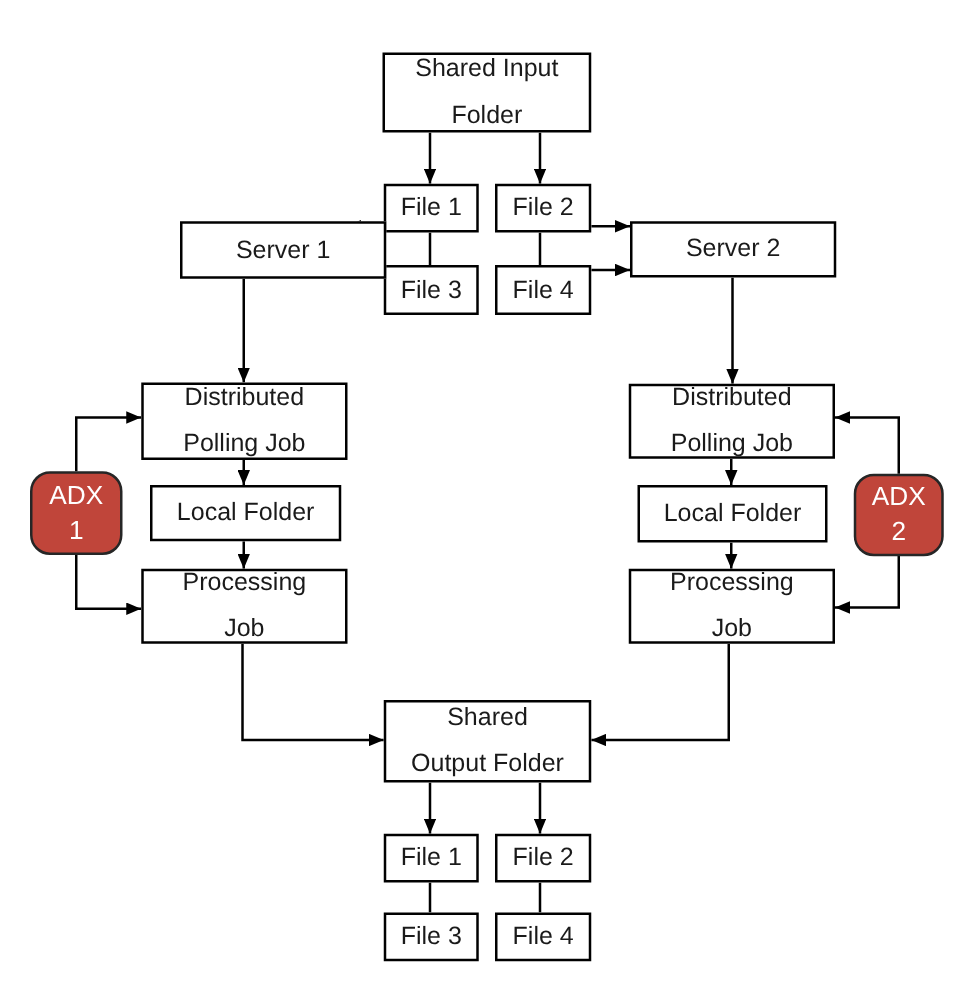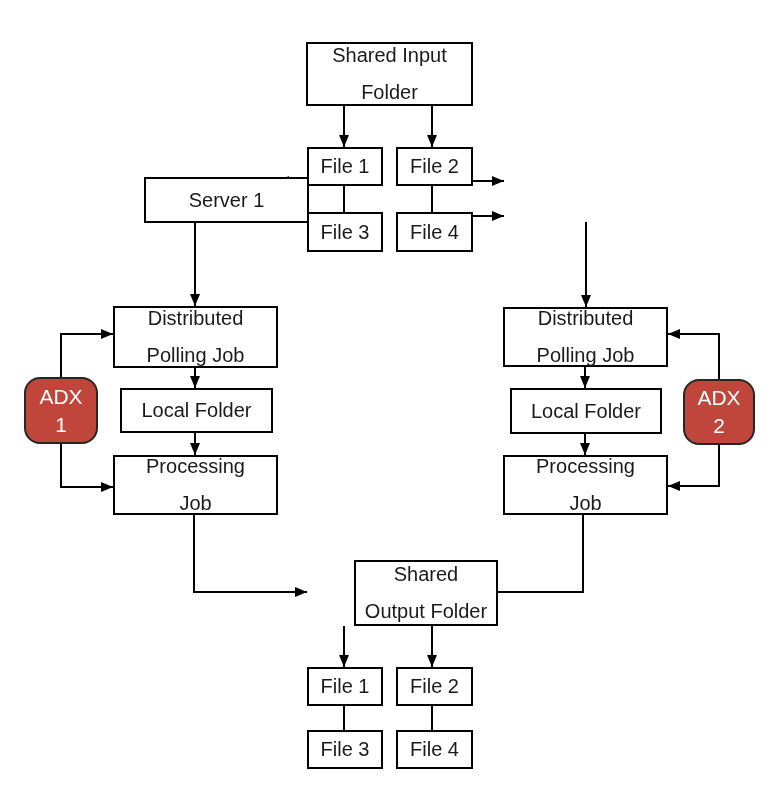--- a/index.html
+++ b/index.html
@@ -96,40 +96,41 @@
 
   <div class="node" style="left:306px; top:42px; width:167px; height:64px;">Shared Input
 Folder</div>
 
   <div class="node" style="left:307px; top:147px; width:76px; height:39px;">File 1</div>
   <div class="node" style="left:396px; top:147px; width:77px; height:39px;">File 2</div>
   <div class="node" style="left:307px; top:212px; width:76px; height:40px;">File 3</div>
   <div class="node" style="left:396px; top:212px; width:77px; height:40px;">File 4</div>
 
   <div class="node" style="left:112px; top:177px; width:165px; height:46px;margin-left:32px;">Server 1</div>
+  <div class="node" style="left:504px; top:177px; width:165px; height:45px;">Server 2</div>
 
   <div class="node" style="left:113px; top:306px; width:165px; height:62px;">Distributed
 Polling Job</div>
   <div class="node" style="left:503px; top:307px; width:165px; height:60px;">Distributed
 Polling Job</div>
 
   <div class="node" style="left:120px; top:388px; width:153px; height:45px;">Local Folder</div>
   <div class="node" style="left:510px; top:388px; width:152px; height:46px;">Local Folder</div>
 
   <div class="node" style="left:113px; top:455px; width:165px; height:60px;">Processing
 Job</div>
   <div class="node" style="left:503px; top:455px; width:165px; height:60px;">Processing
 Job</div>
 
   <div class="node adx" style="left:24px; top:377px; width:74px; height:67px;">ADX
 1</div>
   <div class="node adx" style="left:683px; top:379px; width:72px; height:66px;">ADX
 2</div>
 
-  <div class="node" style="left:307px; top:560px; width:144px; height:66px;margin-left:47px;">Shared
+  <div class="node" style="left:307px; top:560px; width:166px; height:66px;">Shared
 Output Folder</div>
 
   <div class="node" style="left:307px; top:667px; width:76px; height:39px;">File 1</div>
   <div class="node" style="left:396px; top:667px; width:77px; height:39px;">File 2</div>
   <div class="node" style="left:307px; top:730px; width:76px; height:39px;">File 3</div>
   <div class="node" style="left:396px; top:730px; width:77px; height:39px;">File 4</div>
 
 </div>
 
 </body></html>

